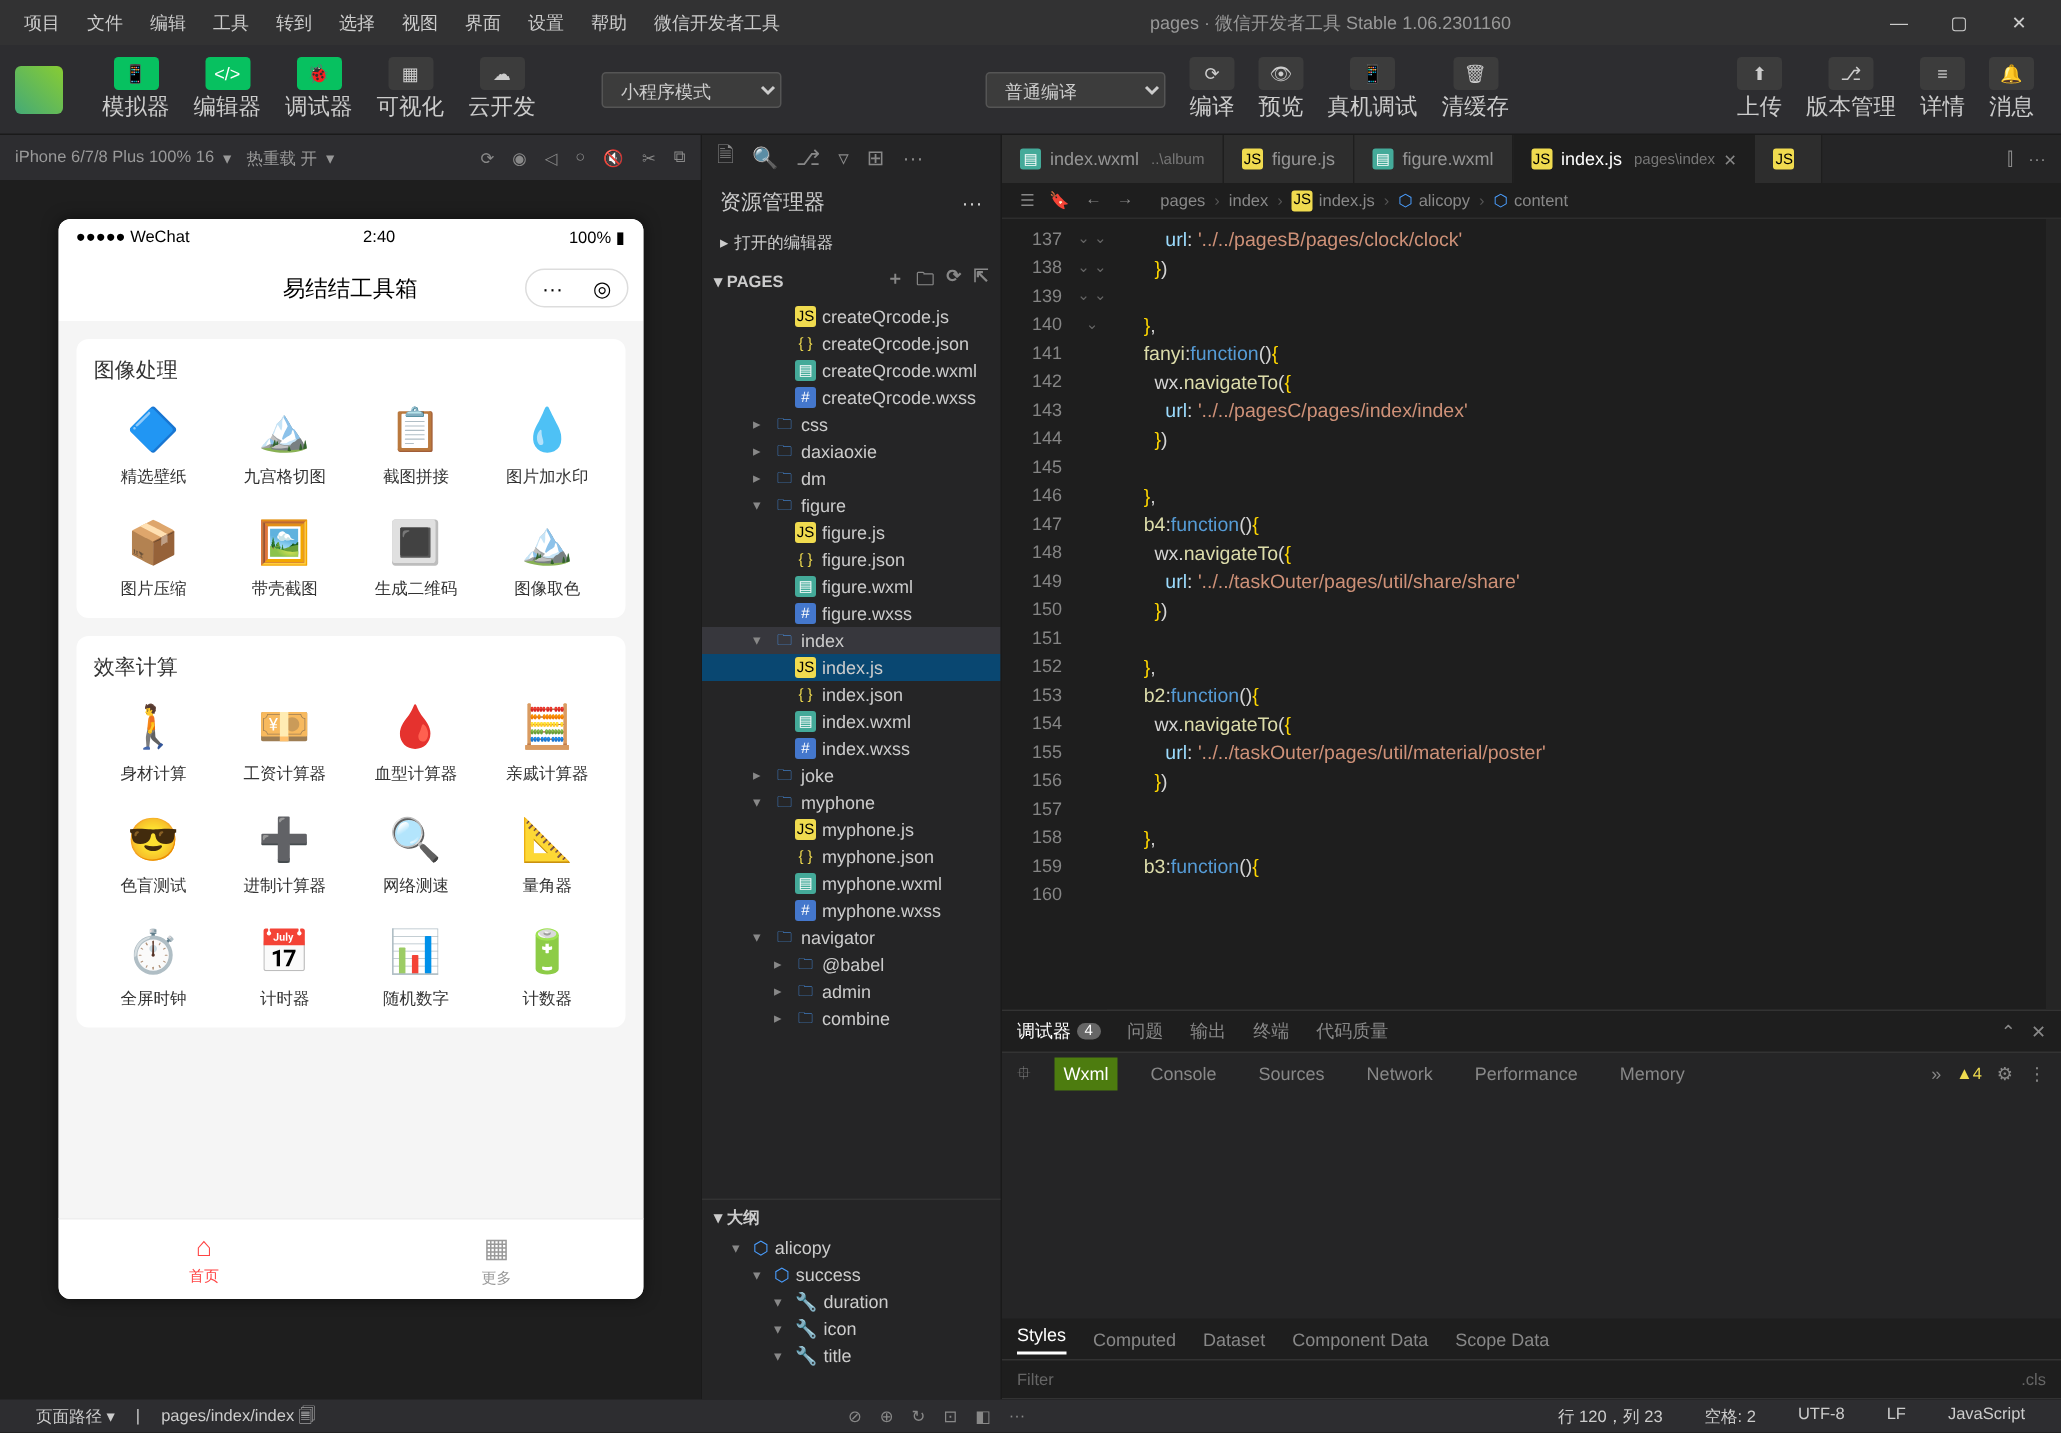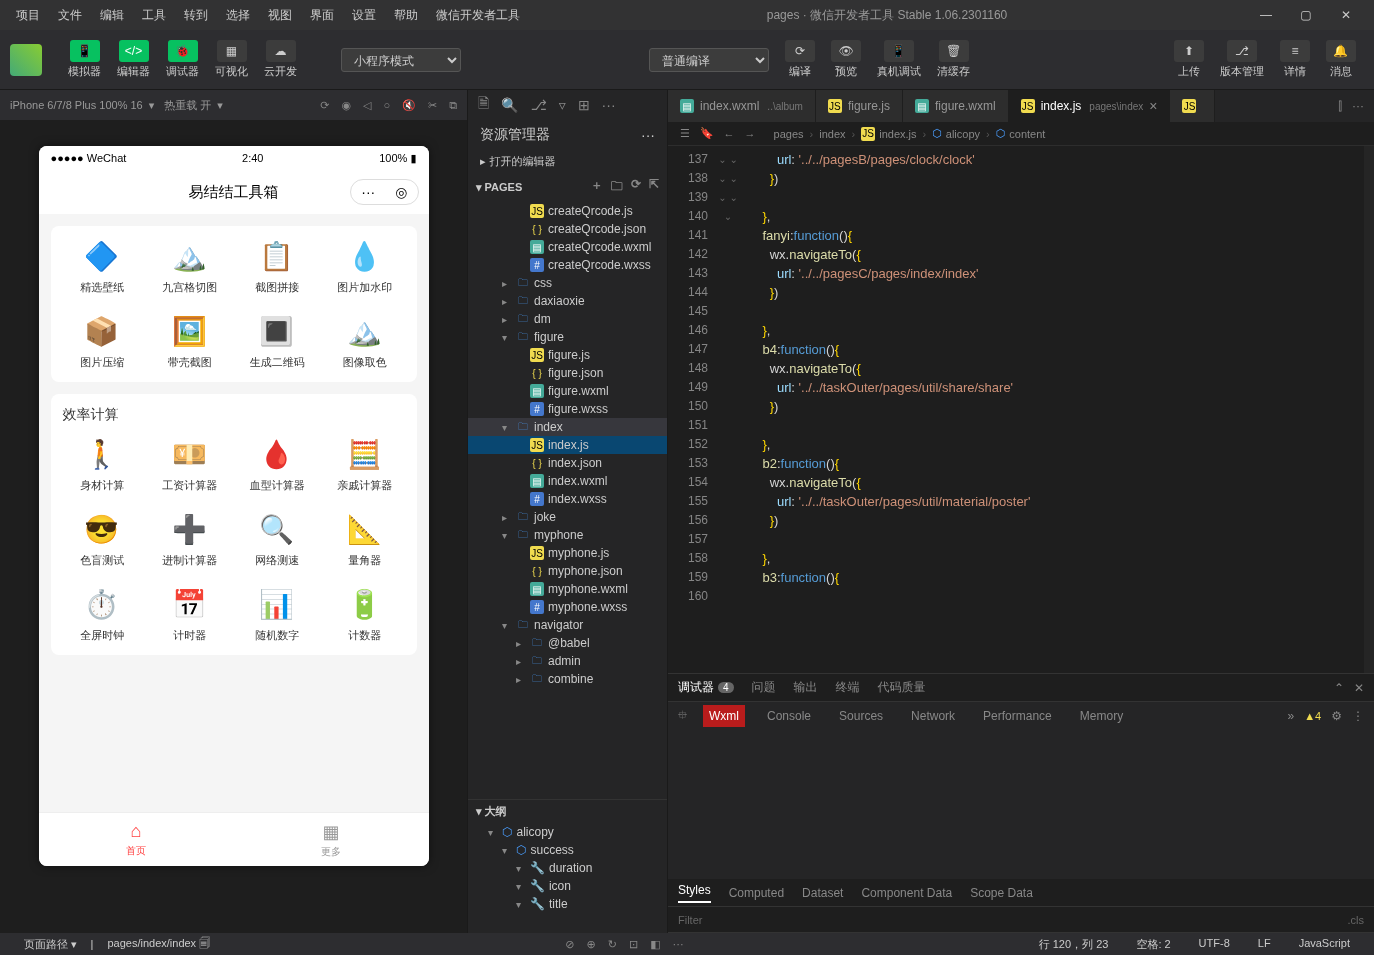--- a/index.html
+++ b/index.html
@@ -8,21 +8,21 @@
 .menubar{display:flex;gap:2px}
 .menu-item{padding:4px 8px;cursor:pointer;color:#ccc}
 .title-center{flex:1;text-align:center;color:#999;font-size:12px}
 .window-controls{display:flex;gap:0}
 .window-btn{width:40px;height:30px;display:flex;align-items:center;justify-content:center;cursor:pointer;color:#ccc}
 .toolbar{height:60px;background:#2d2d30;display:flex;align-items:center;padding:0 10px;gap:8px;border-bottom:1px solid #1a1a1a}
 .logo{width:32px;height:32px;background:linear-gradient(45deg,#4a7,#8c3);border-radius:4px;margin-right:10px}
 .tool-group{display:flex}
 .tool-btn{display:flex;flex-direction:column;align-items:center;gap:2px;padding:4px 8px;cursor:pointer;min-width:42px}
 .tool-btn-icon{width:30px;height:22px;display:flex;align-items:center;justify-content:center;border-radius:3px}
-.tool-btn-label{font-size:11px;color:#ccc}
+.tool-btn-label{font-size:15px;color:#ccc}
 .green-btn{background:#07c160;color:#fff}
 .grey-btn{background:#3c3c3c;color:#ccc}
 .toolbar-select{background:#3c3c3c;border:1px solid #555;color:#ccc;padding:4px 8px;border-radius:3px;font-size:12px;height:24px;min-width:120px}
 .toolbar-spacer{flex:1}
 .main{flex:1;display:flex;overflow:hidden}
 .left-pane{width:468px;background:#252526;display:flex;flex-direction:column;border-right:1px solid #1a1a1a}
 .device-bar{height:30px;background:#2d2d30;display:flex;align-items:center;padding:0 10px;gap:10px;font-size:11px;color:#999}
 .device-info{display:flex;align-items:center;gap:6px}
 .dev-icons{margin-left:auto;display:flex;gap:12px;color:#888}
 .dev-icons span{cursor:pointer}
@@ -83,21 +83,21 @@
 .kw{color:#569cd6}.fn{color:#dcdcaa}.str{color:#ce9178}.prop{color:#9cdcfe}.brace{color:#ffd700}
 .minimap{width:10px;background:#252525}
 .bottom-panel{height:260px;background:#1e1e1e;border-top:1px solid #333;display:flex;flex-direction:column}
 .bp-tabs{height:28px;display:flex;align-items:center;padding:0 10px;gap:18px;font-size:12px;color:#888;border-bottom:1px solid #333}
 .bp-tab{cursor:pointer;display:flex;align-items:center;gap:4px}
 .bp-tab.active{color:#fff}
 .badge{background:#666;color:#fff;border-radius:8px;padding:0 5px;font-size:10px}
 .bp-actions{margin-left:auto;display:flex;gap:10px}
 .dev-tabs{height:28px;display:flex;align-items:center;padding:0 10px;gap:16px;font-size:12px;color:#888;background:#252526}
 .dev-tab{cursor:pointer;padding:4px 6px}
-.dev-tab.active{background:#b91c1c;color:#fff}
+.dev-tab.active{background:#4d7c0f;color:#fff}
 .dev-actions{margin-left:auto;display:flex;gap:10px;align-items:center}
 .warn-badge{color:#f0db4f;font-size:11px}
 .styles-tabs{height:28px;display:flex;align-items:center;padding:0 10px;gap:18px;font-size:12px;color:#888;border-bottom:1px solid #333}
 .styles-tab{cursor:pointer}
 .styles-tab.active{color:#fff;border-bottom:2px solid #fff;padding-bottom:4px}
 .filter-bar{height:26px;display:flex;align-items:center;padding:0 10px;font-size:11px;color:#666;border-bottom:1px solid #333;justify-content:space-between}
 .statusbar{height:22px;background:#2d2d30;display:flex;align-items:center;padding:0 24px;font-size:11px;color:#ccc;gap:14px}
 .statusbar-right{margin-left:auto;display:flex;gap:28px}
 .bottom-icons{display:flex;gap:12px;margin-left:auto;color:#888}
 .bottom-icons span{cursor:pointer}
@@ -219,20 +219,21 @@
         </div>
         <div class="phone-nav">
           <span>易结结工具箱</span>
           <div class="phone-capsule">
               <span>···</span>
               <span>◎</span>
             </div>
         </div>
         <div class="phone-content">
           <div class="section">
+            <div class="section-title">图像处理</div>
             <div class="grid" id="grid1">
                 <div class="grid-item">
                   <div class="grid-icon">🔷</div>
                   <div class="grid-label">精选壁纸</div>
                 </div>
                 <div class="grid-item">
                   <div class="grid-icon">🏔️</div>
                   <div class="grid-label">九宫格切图</div>
                 </div>
                 <div class="grid-item">

